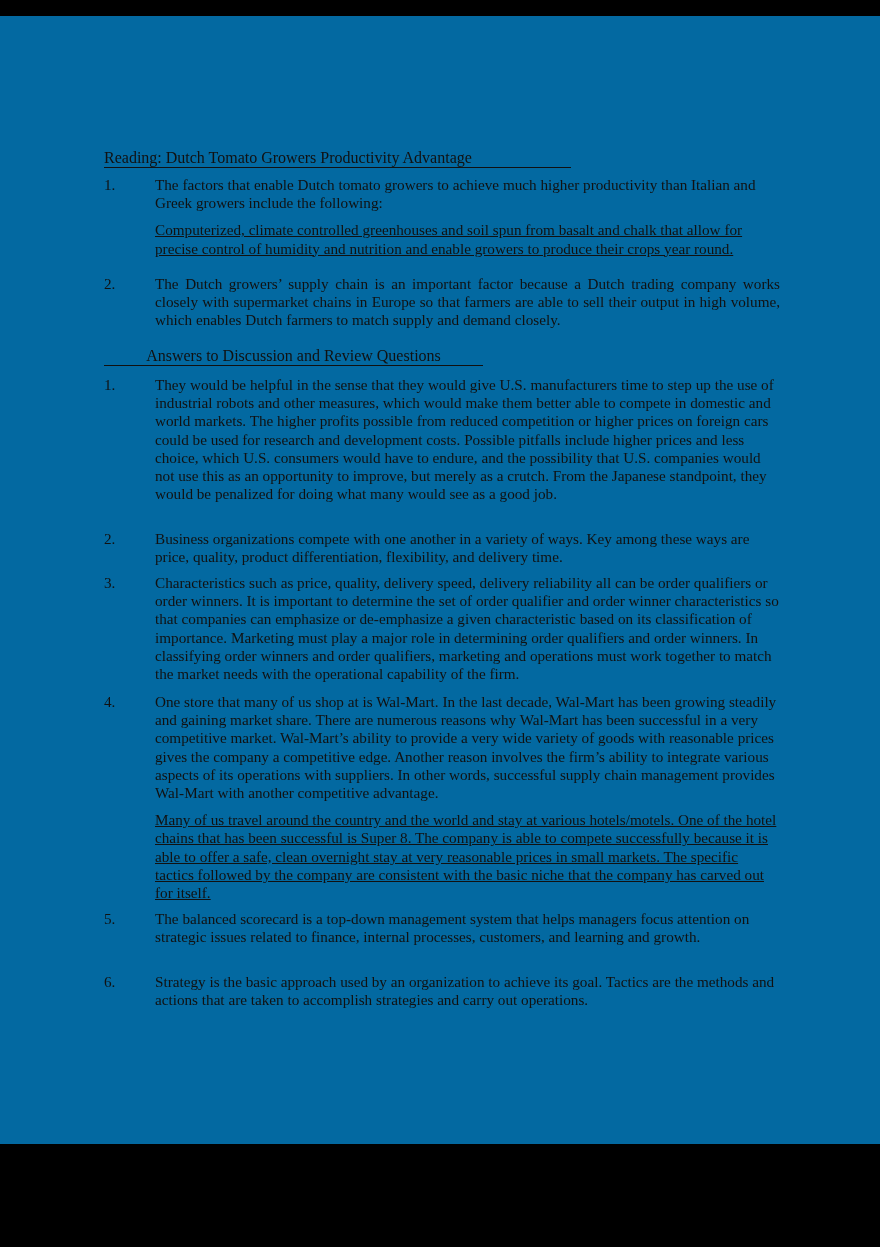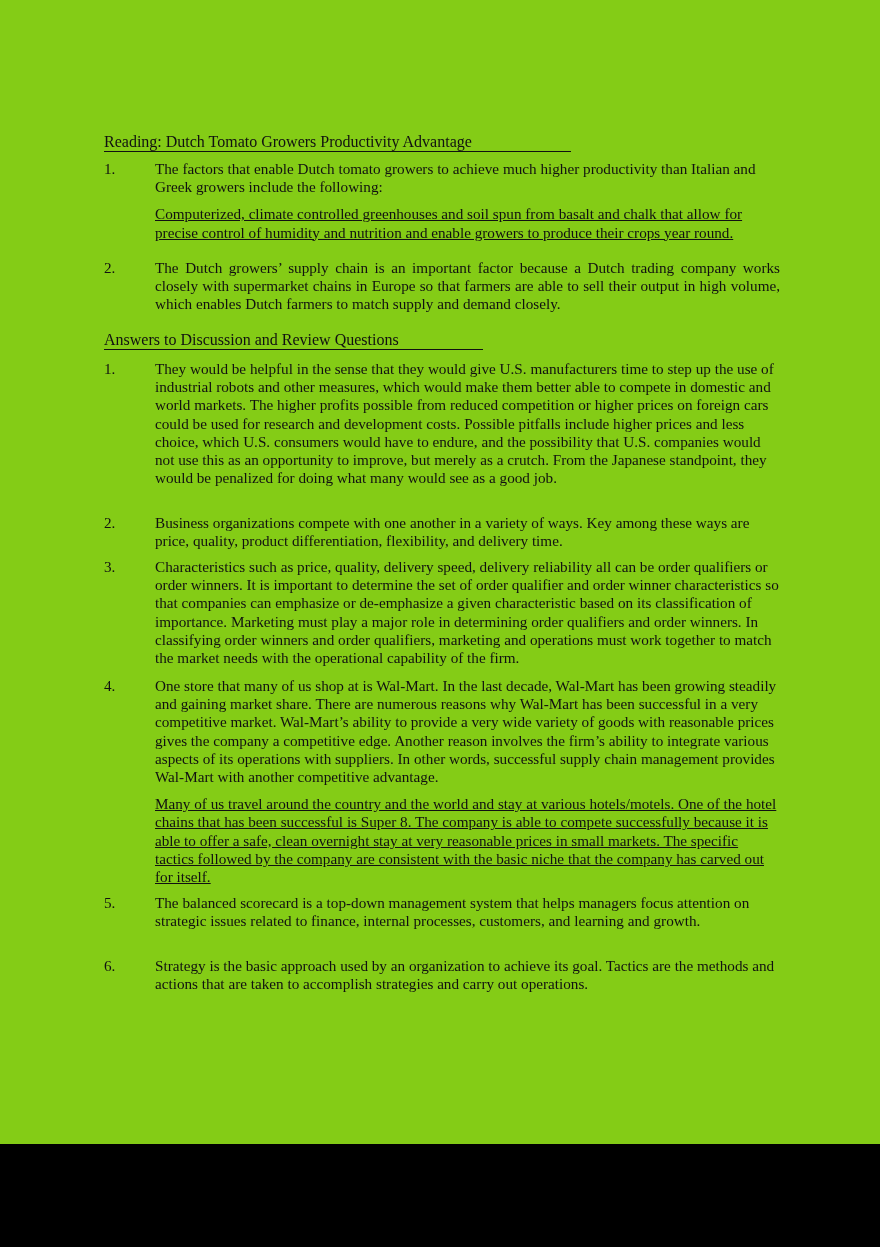--- a/index.html
+++ b/index.html
@@ -2,22 +2,22 @@
 <html><head>
 <meta charset="utf-8">
 <style>
   html, body { margin: 0; padding: 0; }
   body {
     width: 880px; height: 1247px; background: #000; overflow: hidden;
     font-family: "Liberation Serif", "DejaVu Serif", serif;
     color: #111;
   }
   .page {
-    position: absolute; left: 0; top: 0; width: 880px; height: 1144px;
-    background: #84cc16;
+    position: absolute; left: 0; top: 16px; width: 880px; height: 1144px;
+    background: #0369a1;
   }
   .bottom-bar {
     position: absolute; left: 0; top: 1144px; width: 880px; height: 103px; background: #000;
   }
   .heading {
     position: absolute; left: 104px; font-size: 16px; line-height: 18px;
     border-bottom: 1px solid #111; padding-bottom: 0;
   }
   .item { position: absolute; left: 104px; width: 676px; font-size: 15.2px; line-height: 18.2px; }
   .num { position: absolute; left: 0; top: 0; }
@@ -41,21 +41,21 @@
     </div>
   </div>
 
   <div class="item justify" style="top:259px;">
     <span class="num">2.</span>
     <div class="body">
       <p>The Dutch growers’ supply chain is an important factor because a Dutch trading company works closely with supermarket chains in Europe so that farmers are able to sell their output in high volume, which enables Dutch farmers to match supply and demand closely.</p>
     </div>
   </div>
 
-  <div class="heading" style="top:331px; width:379px;">Answers to Discussion and Review Questions</div>
+  <div class="heading" style="top:331px; width:379px;text-align:center;">Answers to Discussion and Review Questions</div>
 
   <div class="item" style="top:360px;">
     <span class="num">1.</span>
     <div class="body">
       <p>They would be helpful in the sense that they would give U.S. manufacturers time to step up the use of industrial robots and other measures, which would make them better able to compete in domestic and world markets. The higher profits possible from reduced competition or higher prices on foreign cars could be used for research and development costs. Possible pitfalls include higher prices and less choice, which U.S. consumers would have to endure, and the possibility that U.S. companies would not use this as an opportunity to improve, but merely as a crutch. From the Japanese standpoint, they would be penalized for doing what many would see as a good job.</p>
     </div>
   </div>
 
   <div class="item" style="top:514px;">
     <span class="num">2.</span>

